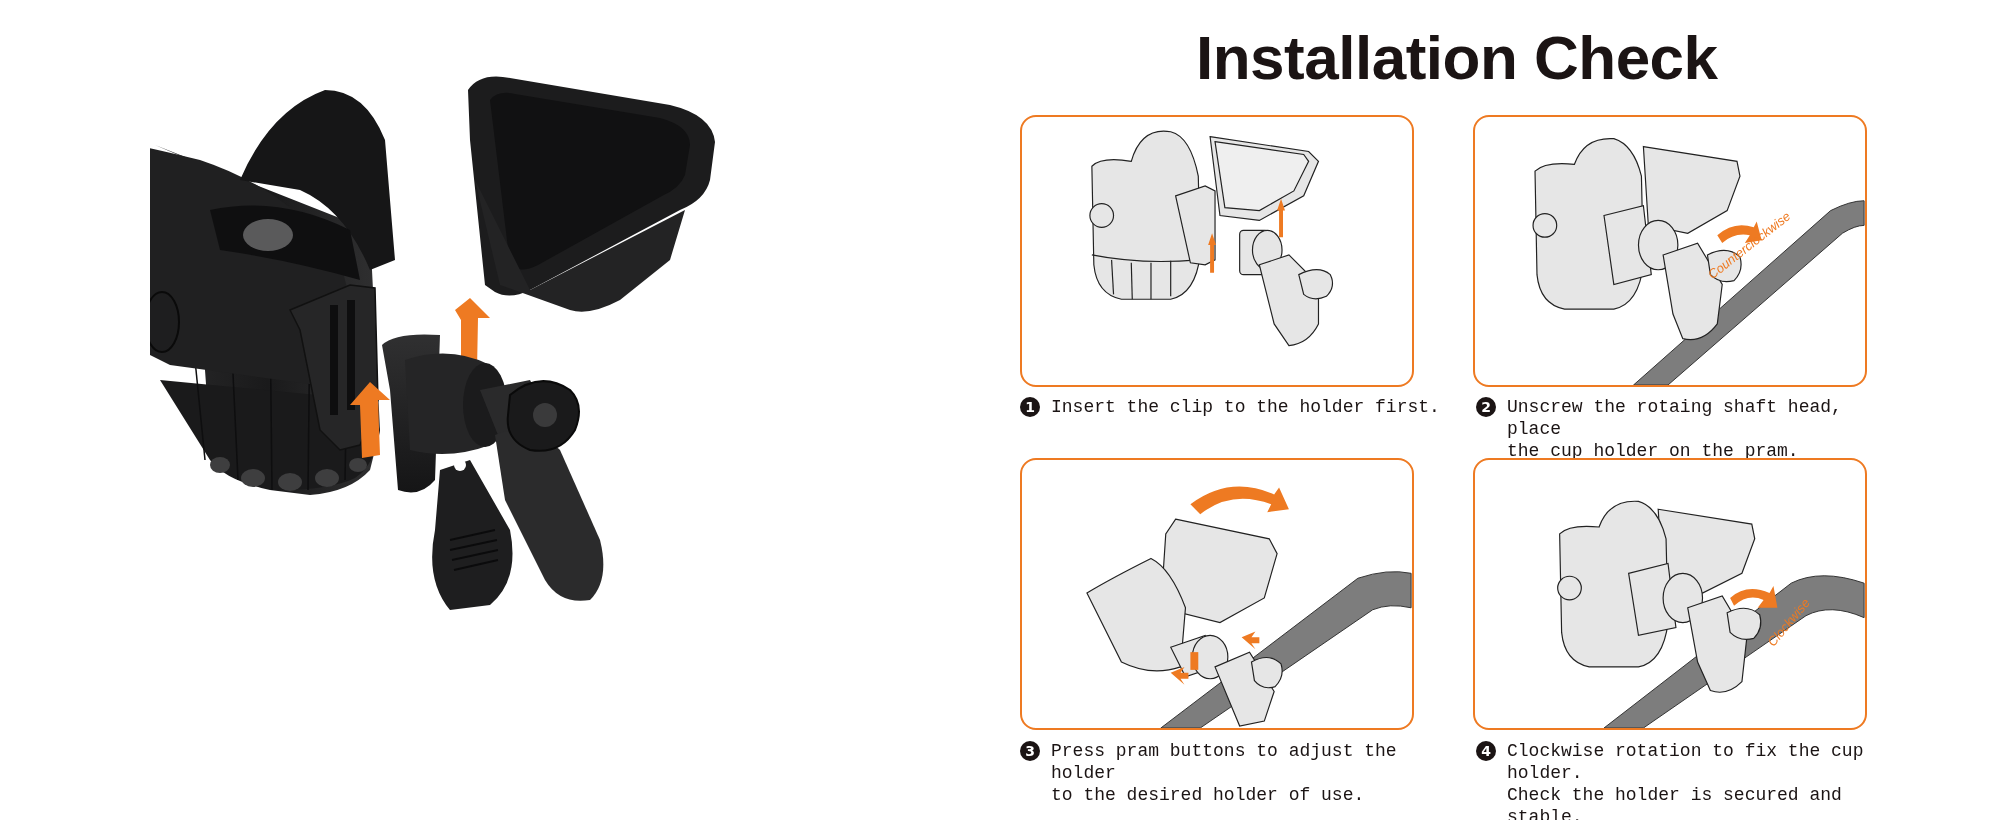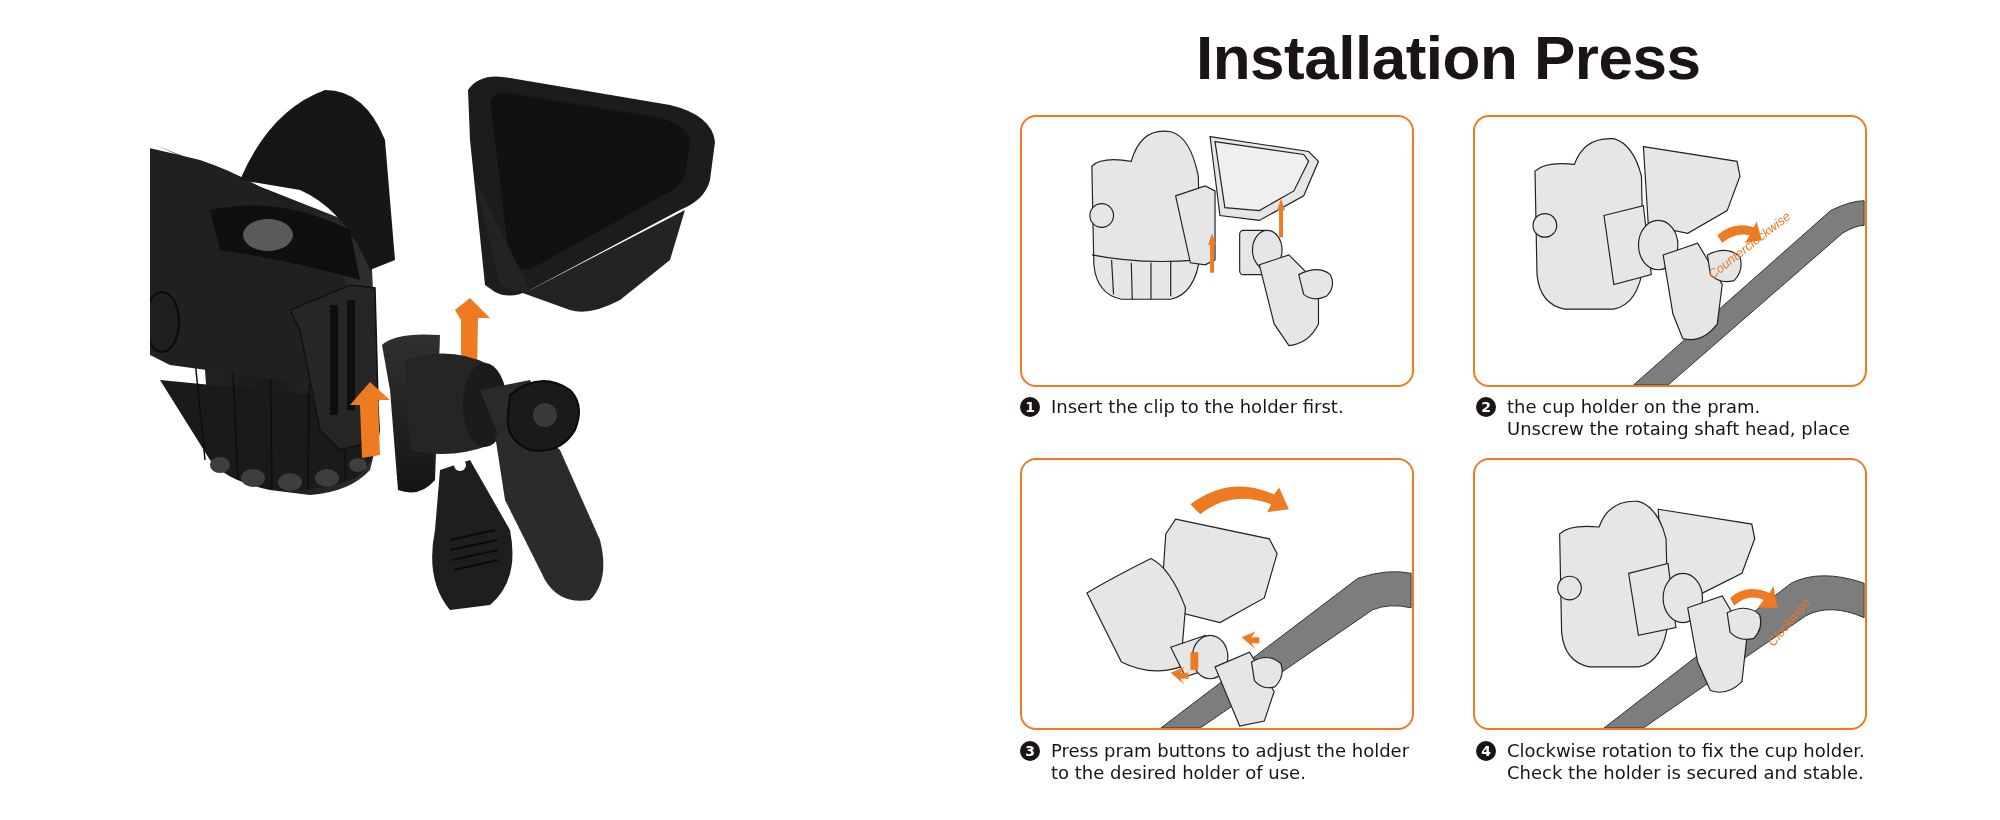--- a/index.html
+++ b/index.html
@@ -9,21 +9,21 @@
   .title { position: absolute; left: 1196px; top: 22px; font-family: "Liberation Sans", sans-serif;
            font-weight: 700; font-size: 62px; letter-spacing: -0.5px; color: #1b1414; white-space: nowrap; }
   .panel { position: absolute; width: 394px; height: 272px; border: 2.5px solid #ee7a22;
            border-radius: 16px; box-sizing: border-box; background: #fff; overflow: hidden; }
   .panel svg { position: absolute; left: 0; top: 0; width: 100%; height: 100%; }
   .caption { position: absolute; width: 420px; font-size: 18px; line-height: 22px; color: #1b1414;
              font-family: "DejaVu Sans", sans-serif; }
   .caption .badge { position: absolute; left: 0; top: 1px; width: 20px; height: 20px; border-radius: 50%;
                     background: #1b1414; color: #fff; font-size: 14px; line-height: 20px; text-align: center;
                     font-weight: 700; }
-  .caption .text { display: block; padding-left: 31px; }
+  .caption .text { display: block; padding-left: 31px; font-family: Liberation Mono, monospace; }
   .rot-label { font-family: "Liberation Sans", sans-serif; font-style: italic; fill: #ee7a22; }
 </style>
 </head>
 <body>
 
 <div class="photo">
   <svg viewBox="0 0 650 720" width="650" height="720">
     <defs>
       <linearGradient id="blk" x1="0" x2="1" y1="0" y2="0">
         <stop offset="0" stop-color="#2a2a2b"></stop>
@@ -97,21 +97,21 @@
         <line x1="304" y1="510" x2="348" y2="500"></line>
       </g>
 
       <path d="M360 335 Q390 310 420 330 Q435 345 425 370 Q410 395 380 390 Q355 380 358 355 Z" fill="#1a1a1b" stroke="#0a0a0a" stroke-width="2"></path>
       <circle cx="395" cy="355" r="12" fill="#3a3a3b"></circle>
       <circle cx="310" cy="405" r="6" fill="#fff"></circle>
     </g>
   </svg>
 </div>
 
-<div class="title">Installation Press</div>
+<div class="title">Installation Check</div>
 
 <div class="panel" style="left:1020px; top:115px;">
   <svg viewBox="0 0 394 272">
     <g stroke="#222" stroke-width="1.2" fill="#e6e6e6">
       <path d="M190 20 L290 35 L300 45 L285 80 L240 105 L200 100 Z"></path>
       <path d="M195 25 L285 38 L290 45 L275 75 L240 95 L205 92 Z" fill="#efefef"></path>
       <path d="M70 50 Q80 40 110 45 Q120 10 150 15 Q170 20 178 60 L180 140 Q175 180 150 185 L100 185 Q75 180 72 150 Z"></path>
       <path d="M70 140 Q120 150 178 145" fill="none"></path>
       <circle cx="80" cy="100" r="12"></circle>
       <g fill="none">
@@ -148,22 +148,22 @@
       <ellipse cx="185" cy="130" rx="20" ry="25"></ellipse>
       <path d="M190 140 L225 128 L250 170 L245 210 Q230 230 210 225 L200 200 Z"></path>
       <path d="M235 140 Q255 130 268 142 Q272 156 262 166 Q248 170 238 160 Z"></path>
     </g>
     <path d="M245 120 Q262 105 282 112 L285 106 L290 125 L273 128 L278 120 Q262 117 250 128 Z" fill="#ee7a22"></path>
     <text class="rot-label" x="240" y="165" font-size="13" transform="rotate(-38 240 165)">Counterclockwise</text>
   </svg>
 </div>
 <div class="caption" style="left:1476px; top:396px;">
   <span class="badge">2</span>
+  <span class="text">Unscrew the rotaing shaft head, place</span>
   <span class="text">the cup holder on the pram.</span>
-  <span class="text">Unscrew the rotaing shaft head, place</span>
 </div>
 
 <div class="panel" style="left:1020px; top:458px;">
   <svg viewBox="0 0 394 272">
     <path d="M140 272 L340 120 Q370 110 394 115 L394 150 Q372 145 355 152 L180 272 Z" fill="#7d7d7d" stroke="#333" stroke-width="1"></path>
     <g stroke="#222" stroke-width="1.2" fill="#e6e6e6">
       <path d="M155 60 L250 80 L258 95 L245 140 L200 165 L140 150 L145 75 Z"></path>
       <path d="M65 135 Q90 120 130 100 Q150 110 165 150 L160 210 Q130 220 100 205 Z"></path>
       <path d="M150 190 L185 178 L195 210 L165 220 Z"></path>
       <ellipse cx="190" cy="200" rx="18" ry="22"></ellipse>

